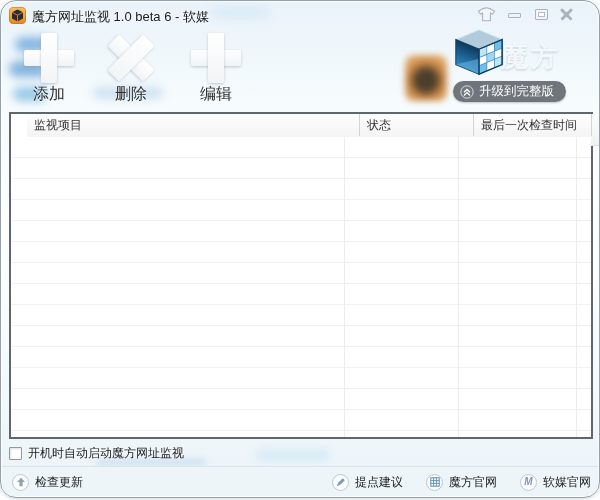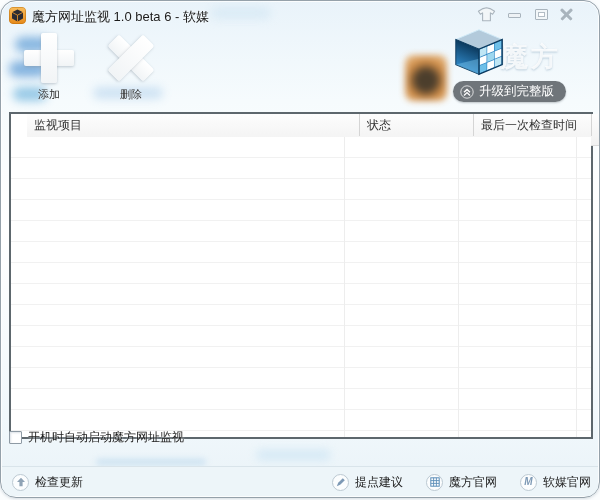--- a/index.html
+++ b/index.html
@@ -35,21 +35,21 @@
   .toolbar-btn { position:absolute; top:32px; width:64px; height:72px; display:flex;
     flex-direction:column; align-items:center; justify-content:flex-start; cursor:default; }
   .tb-add { left:16px; } .tb-del { left:98px; } .tb-edit { left:183px; }
   .big-icon { position:relative; width:50px; height:50px; }
   .big-icon .bar { position:absolute; background:linear-gradient(180deg,#ffffff,#f1f4f6);
     box-shadow:0 1px 3px rgba(110,125,140,.4); border-radius:2px; }
   .bar-h { left:0; top:17px; width:50px; height:16px; }
   .bar-v { left:17px; top:0; width:16px; height:50px; }
   .icon-cross .bar-h { transform:rotate(45deg); }
   .icon-cross .bar-v { transform:rotate(45deg); }
-  .toolbar-label { margin-top:4px; font-size:11px; color:#2e2e2e; text-shadow:0 1px 1px rgba(255,255,255,.85); }
+  .toolbar-label { margin-top:4px; font-size:16px; color:#2e2e2e; text-shadow:0 1px 1px rgba(255,255,255,.85); }
 
   
   .cube-logo { position:absolute; left:449px; top:26px; }
   .brand-text { position:absolute; left:500px; top:38px; font-size:27px; letter-spacing:3px;
     color:rgba(255,255,255,.82); font-weight:bold; text-shadow:0 1px 2px rgba(90,130,160,.35); }
   .upgrade-pill { position:absolute; left:452px; top:80px; height:21px; padding:0 12px 0 7px;
     background:rgba(73,79,85,.78); border-radius:11px; display:flex; align-items:center; gap:5px;
     color:#fff; font-size:12.5px; cursor:pointer; box-shadow:0 1px 2px rgba(60,70,80,.3); }
 
   
@@ -59,21 +59,21 @@
     background:linear-gradient(180deg,#fdfdfd,#f1f1f1); border-bottom:1px solid #dcdcdc; }
   .th { position:absolute; top:0; height:22px; line-height:22px; font-size:12px; color:#333;
     padding-left:7px; border-right:1px solid #d5d5d5; overflow:hidden; white-space:nowrap; cursor:default; }
   .th-0 { left:0; width:333px; } .th-1 { left:333px; width:114px; } .th-2 { left:447px; width:118px; }
   .th-filler { left:565px; width:15px; border-right:none; }
   .table-body { position:absolute; left:0; top:23px; width:100%; bottom:0;
     background:repeating-linear-gradient(180deg, #ffffff 0 20px, #f1f1f1 20px 21px); }
   .col-sep { position:absolute; top:0; bottom:0; width:1px; background:#ededed; }
 
   
-  .autostart { position:absolute; left:8px; top:428px; display:flex; align-items:center; gap:6px; }
+  .autostart { position:absolute; left:8px; top:444px; display:flex; align-items:center; gap:6px; }
   .checkbox { width:13px; height:13px; background:#fff; border:1px solid #8e9aa4; border-radius:1px;
     box-shadow:inset 1px 1px 2px rgba(120,140,160,.25); cursor:pointer; }
   .autostart-label { font-size:12px; color:#1c1c1c; text-shadow:0 0 3px rgba(255,255,255,.9); }
 
   
   .statusbar { position:absolute; left:1px; right:1px; bottom:1px; height:30px;
     background:#edf5f9; border-top:1px solid #d9e4ea; border-radius:0 0 6px 6px; }
   .sb-item { position:absolute; top:0; height:30px; display:flex; align-items:center; gap:6px; cursor:pointer; }
   .sb-0 { left:10px; } .sb-1 { left:330px; } .sb-2 { left:424px; } .sb-3 { left:518px; }
   .sb-icon { width:17px; height:17px; border:1px solid #bcc9d2; border-radius:50%; background:#fbfdfe;
@@ -135,20 +135,27 @@
     </div>
     <span class="toolbar-label">添加</span>
   </div>
   <div class="toolbar-btn tb-del">
     <div class="big-icon icon-cross">
       <div class="bar bar-h"></div>
         <div class="bar bar-v"></div>
     </div>
     <span class="toolbar-label">删除</span>
   </div>
+  <div class="toolbar-btn tb-edit">
+    <div class="big-icon icon-plus">
+      <div class="bar bar-h"></div>
+        <div class="bar bar-v"></div>
+    </div>
+    <span class="toolbar-label">编辑</span>
+  </div>
 
   <svg class="cube-logo" width="58" height="52" viewBox="0 0 60 52">
     <defs>
       <linearGradient id="leftf" x1="0" y1="0" x2="0" y2="1">
         <stop offset="0" stop-color="#0c3a5e"></stop>
           <stop offset="1" stop-color="#2f86c4"></stop>
       </linearGradient>
     </defs>
 
     <polygon points="30,2 54,12 30,22 6,12" fill="rgba(30,90,135,.28)" stroke="#cfe9f7" stroke-width="1"></polygon>

